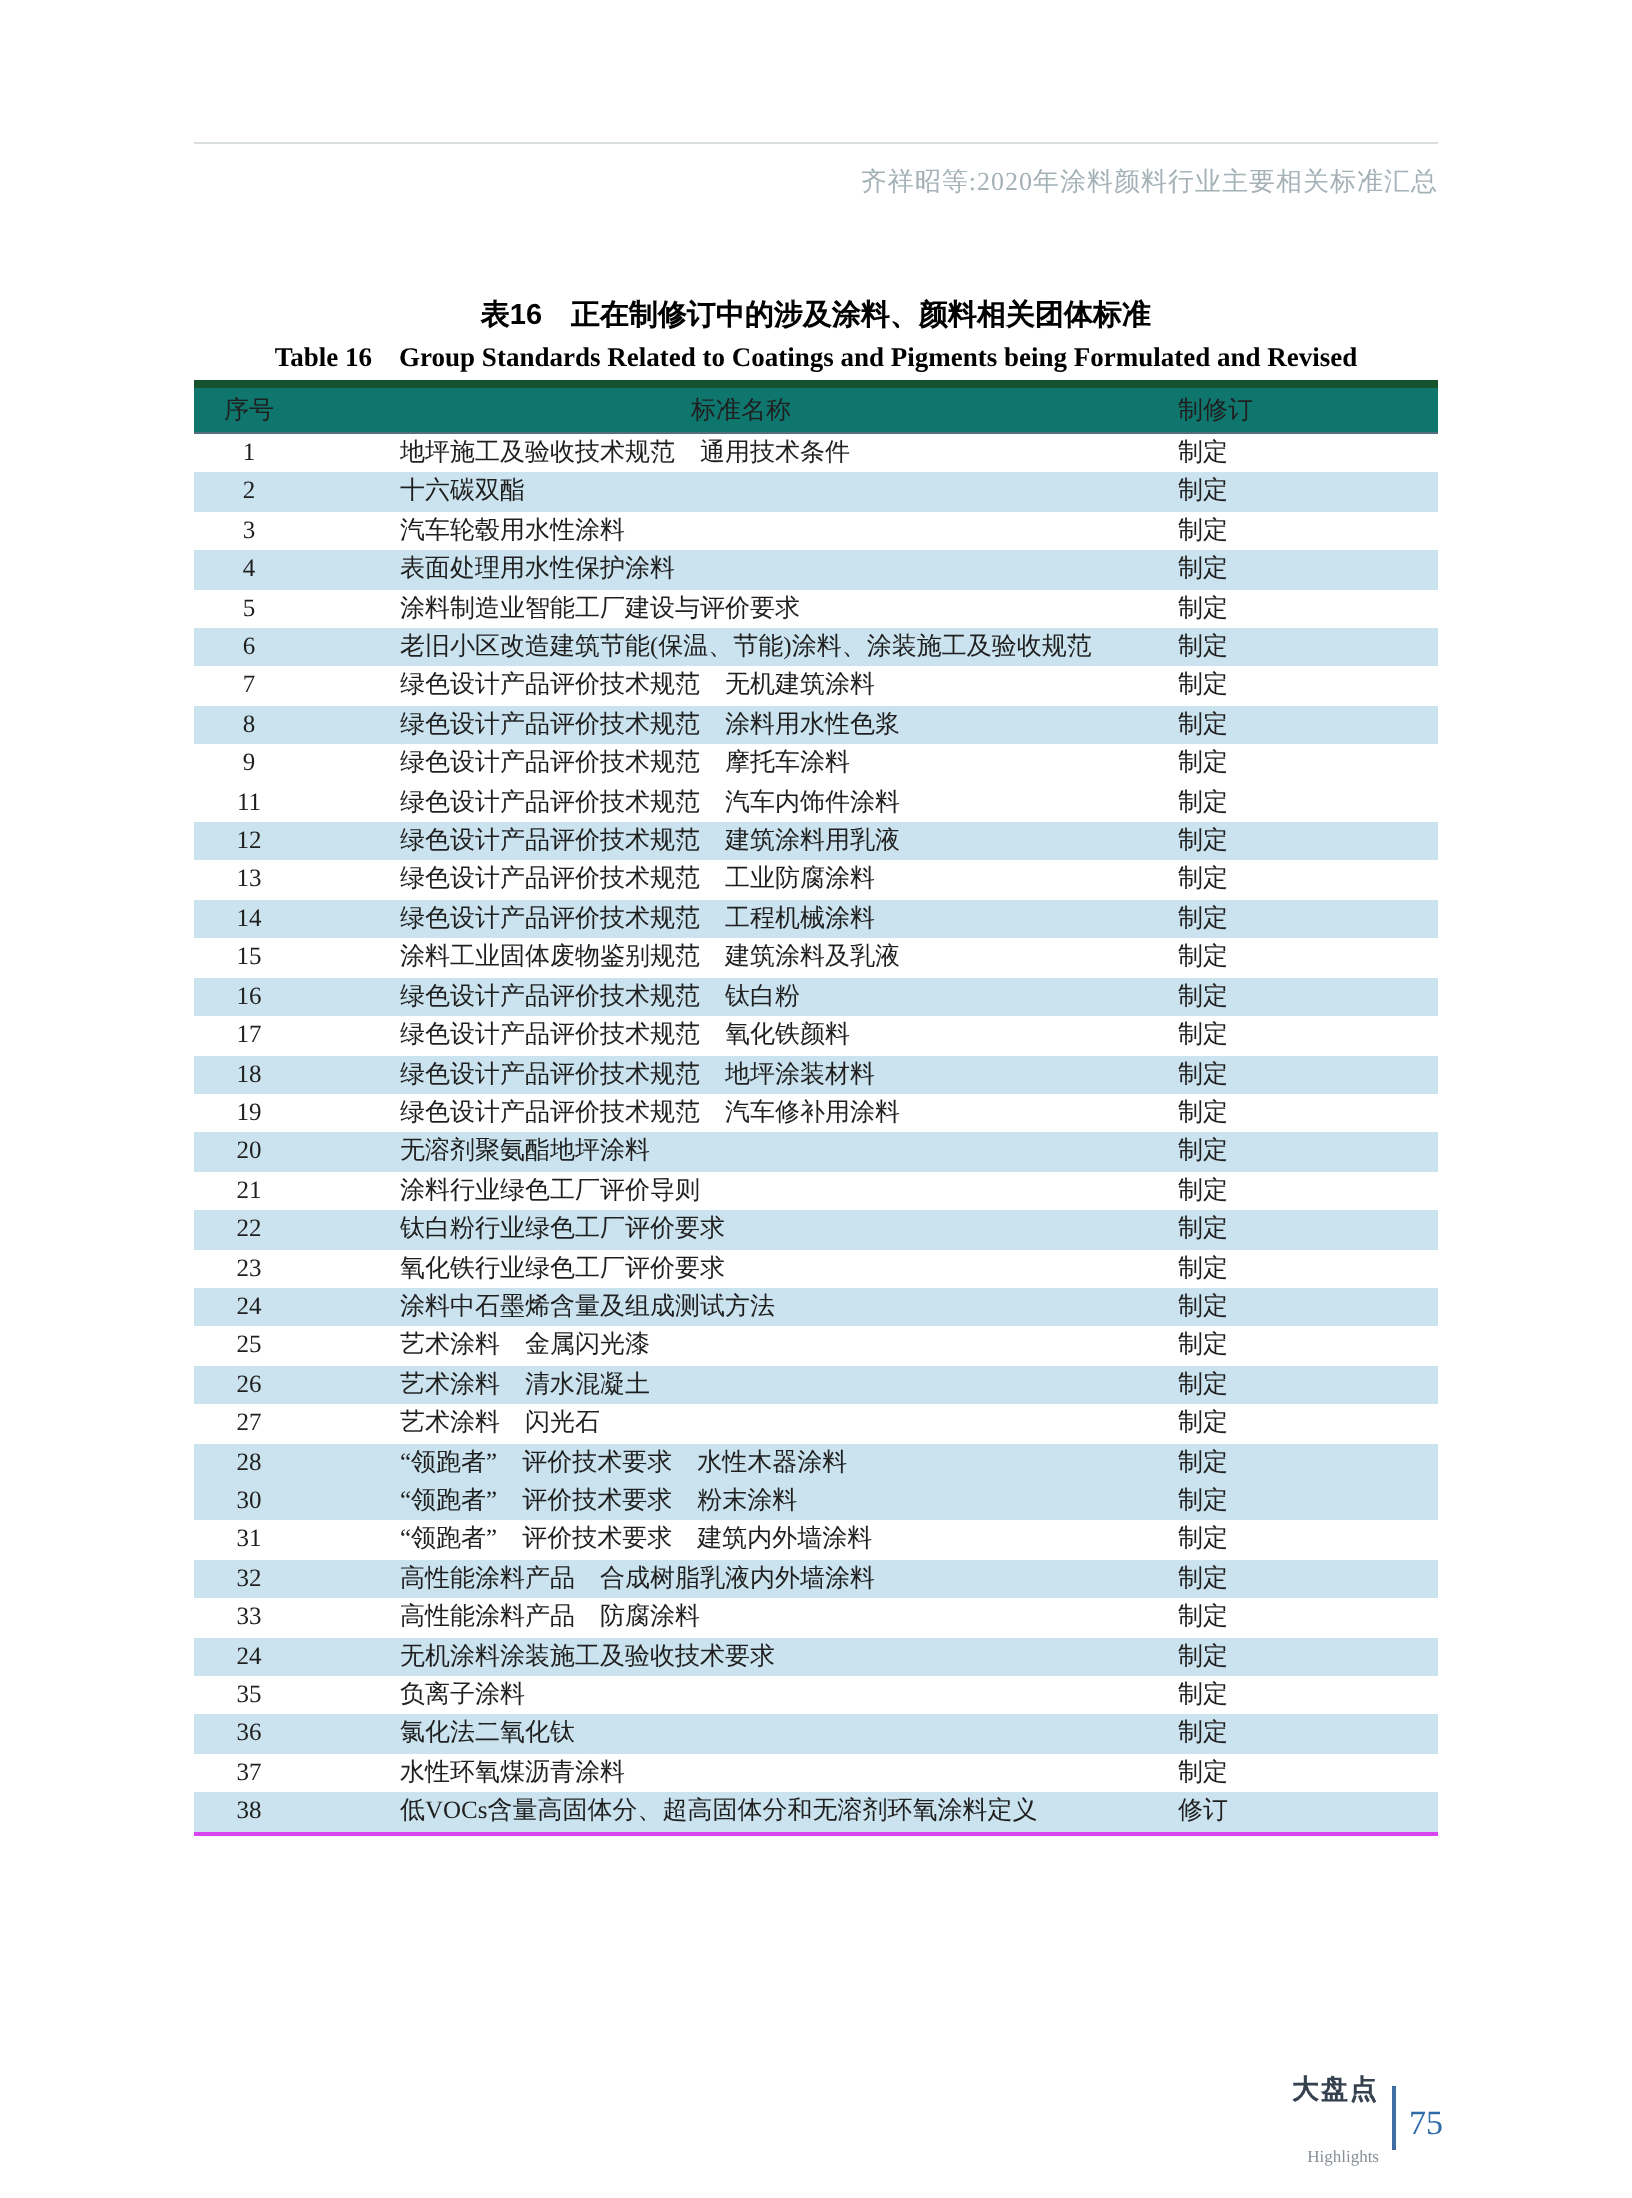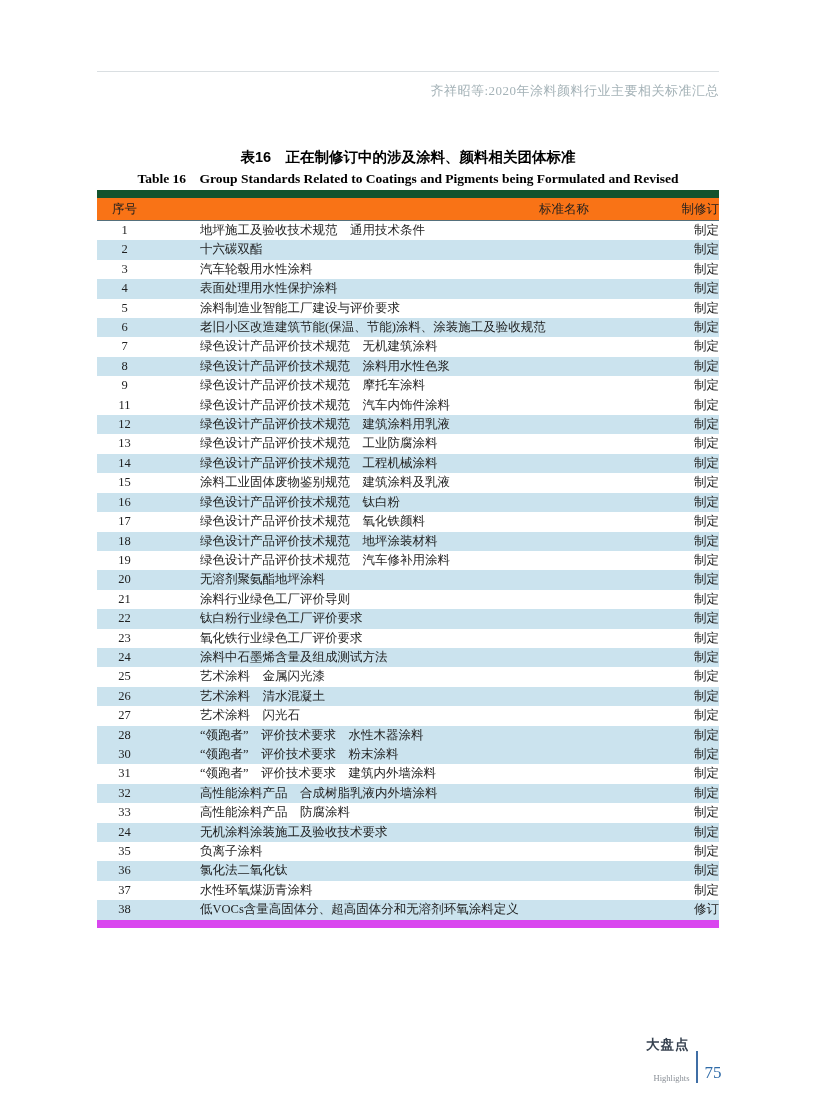--- a/index.html
+++ b/index.html
@@ -24,36 +24,36 @@
   .title-en{
     position:absolute;top:170px;left:0;width:100%;text-align:center;
     font-family:"Liberation Serif","DejaVu Serif",serif;
     font-weight:bold;font-size:13.5px;color:#000;
   }
   table.std{
     position:absolute;left:97px;top:190px;width:622px;
     border-collapse:collapse;table-layout:fixed;
   }
   table.std th{
-    background:#f97316;height:22px;font-weight:normal;font-size:12.5px;
-    border-top:8px solid #14532d;border-bottom:1px solid #55707c;
+    background:#0f766e;height:22px;font-weight:normal;font-size:12.5px;
+    border-top:4px solid #14532d;border-bottom:1px solid #55707c;
     padding:0;color:#1f1f1f;
   }
   table.std td{
     height:19.4px;font-size:12.5px;padding:0;line-height:19.4px;
     white-space:nowrap;overflow:hidden;color:#1f1f1f;
   }
   table.std tr.alt td{background:#cbe3ee;}
-  table.std tr:last-child td{border-bottom:8px solid #d946ef;}
+  table.std tr:last-child td{border-bottom:2px solid #d946ef;}
   .c0{width:55px;text-align:center;}
   .c1{text-align:left;padding-left:48px!important;}
-  .c2{width:130px;text-align:right;}
-  th.c1{text-align:right;padding-left:0!important;}
+  .c2{width:130px;text-align:left;}
+  th.c1{text-align:center;padding-left:0!important;}
   .footer{
-    position:absolute;top:1034px;left:646px;display:flex;align-items:flex-end;
+    position:absolute;top:1034px;left:646px;display:flex;align-items:center;
   }
   .footer-section{display:flex;flex-direction:column;align-items:flex-end;padding-top:2px;}
   .footer-cn{
     font-family:"Liberation Sans","DejaVu Sans",sans-serif;
     font-weight:bold;font-size:13.5px;color:#36414f;letter-spacing:1px;
   }
   .footer-en{
     font-size:8.5px;color:#8a9097;margin-top:19px;
   }
   .footer-bar{width:2px;height:32px;background:#3f6ea5;margin:0 7px 0 6px;}

